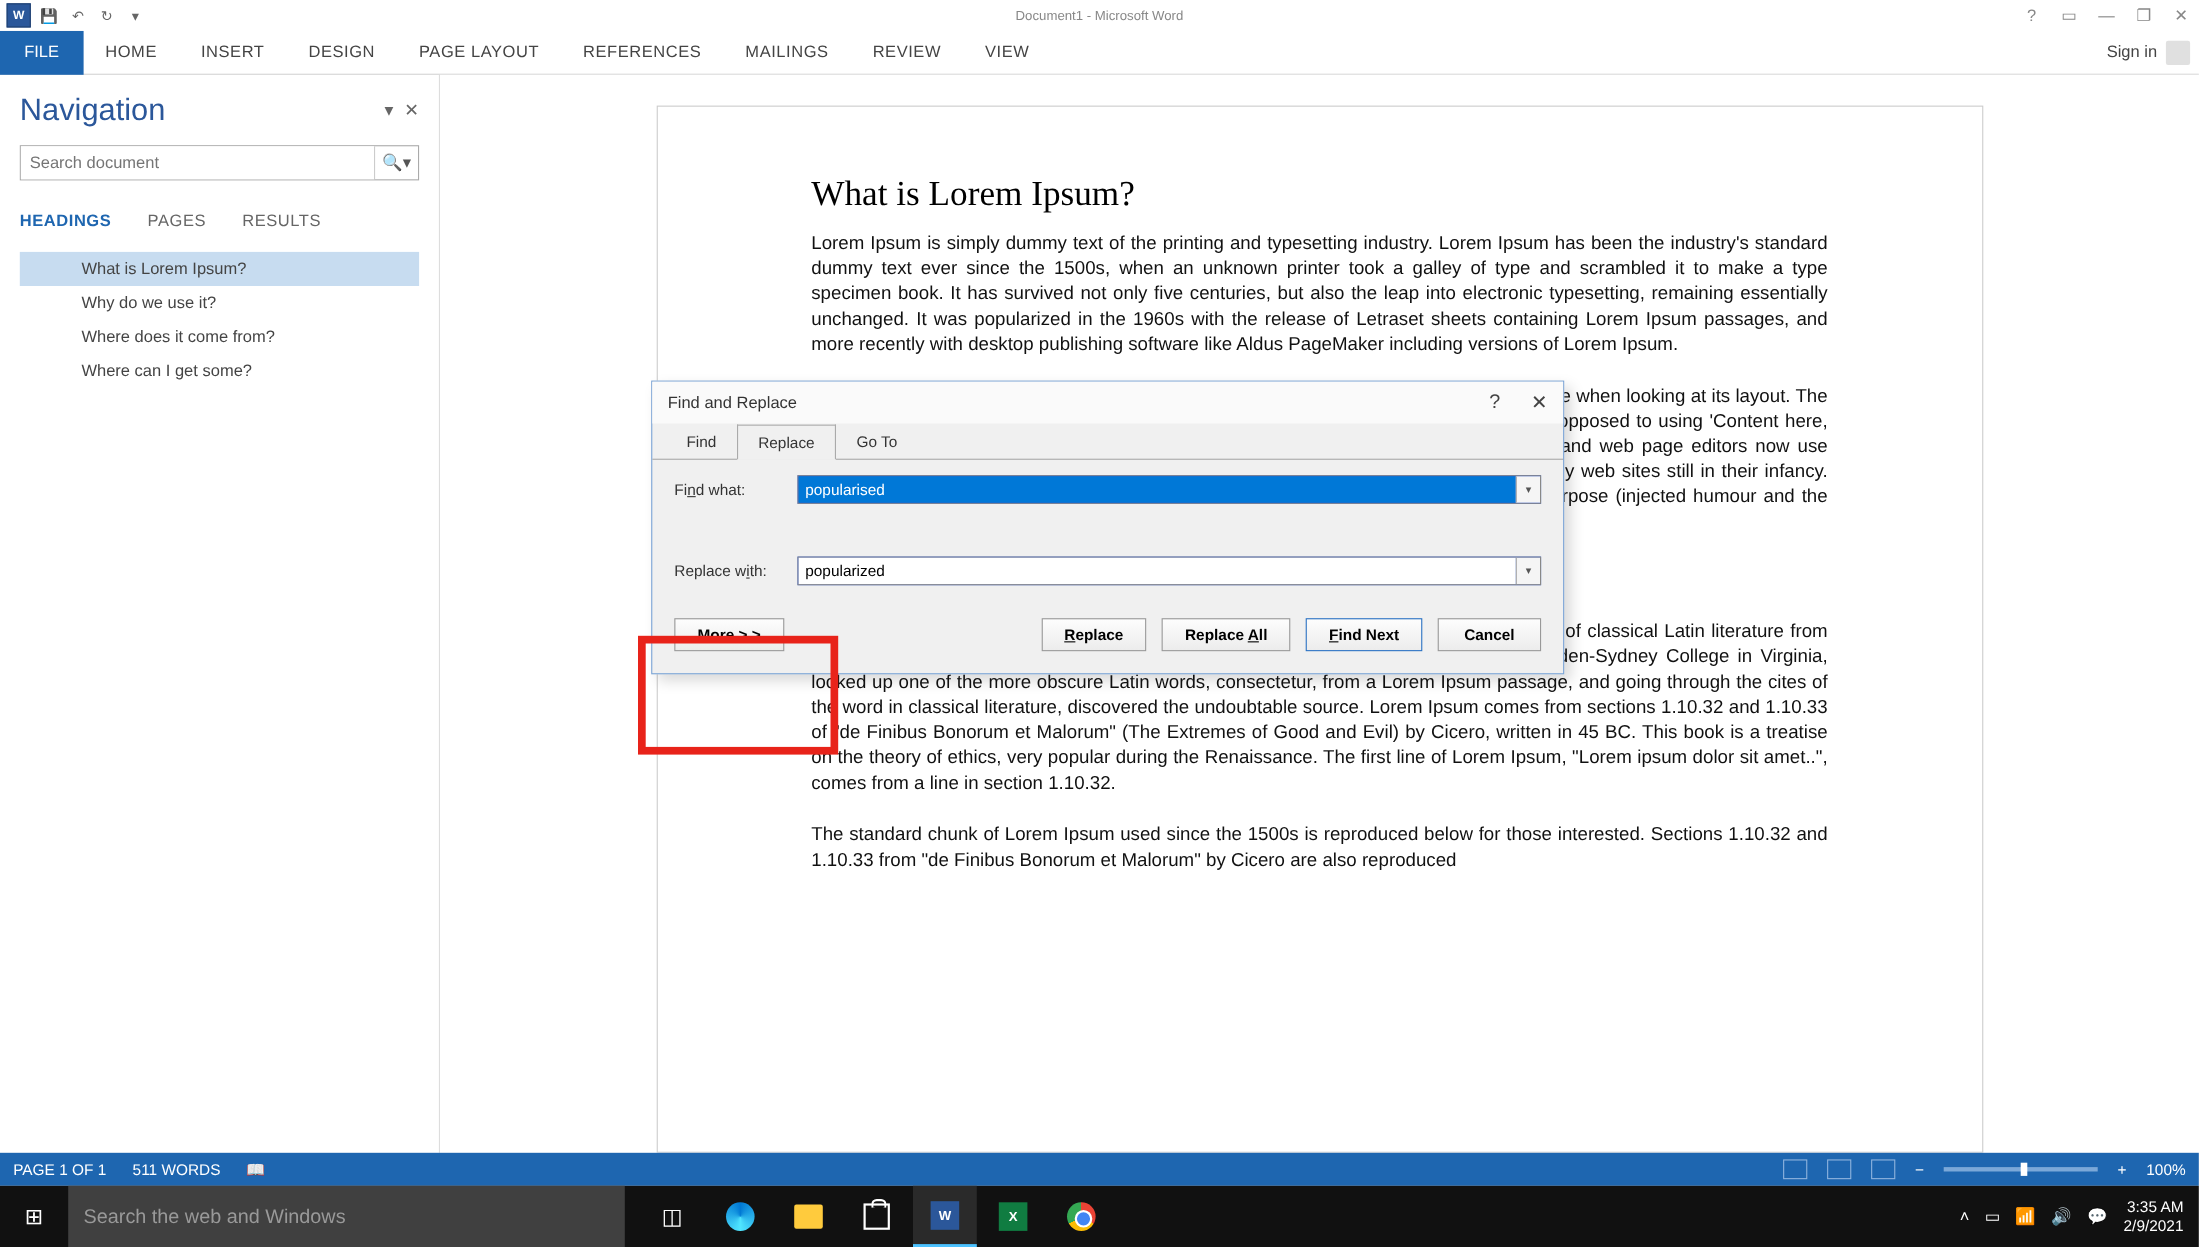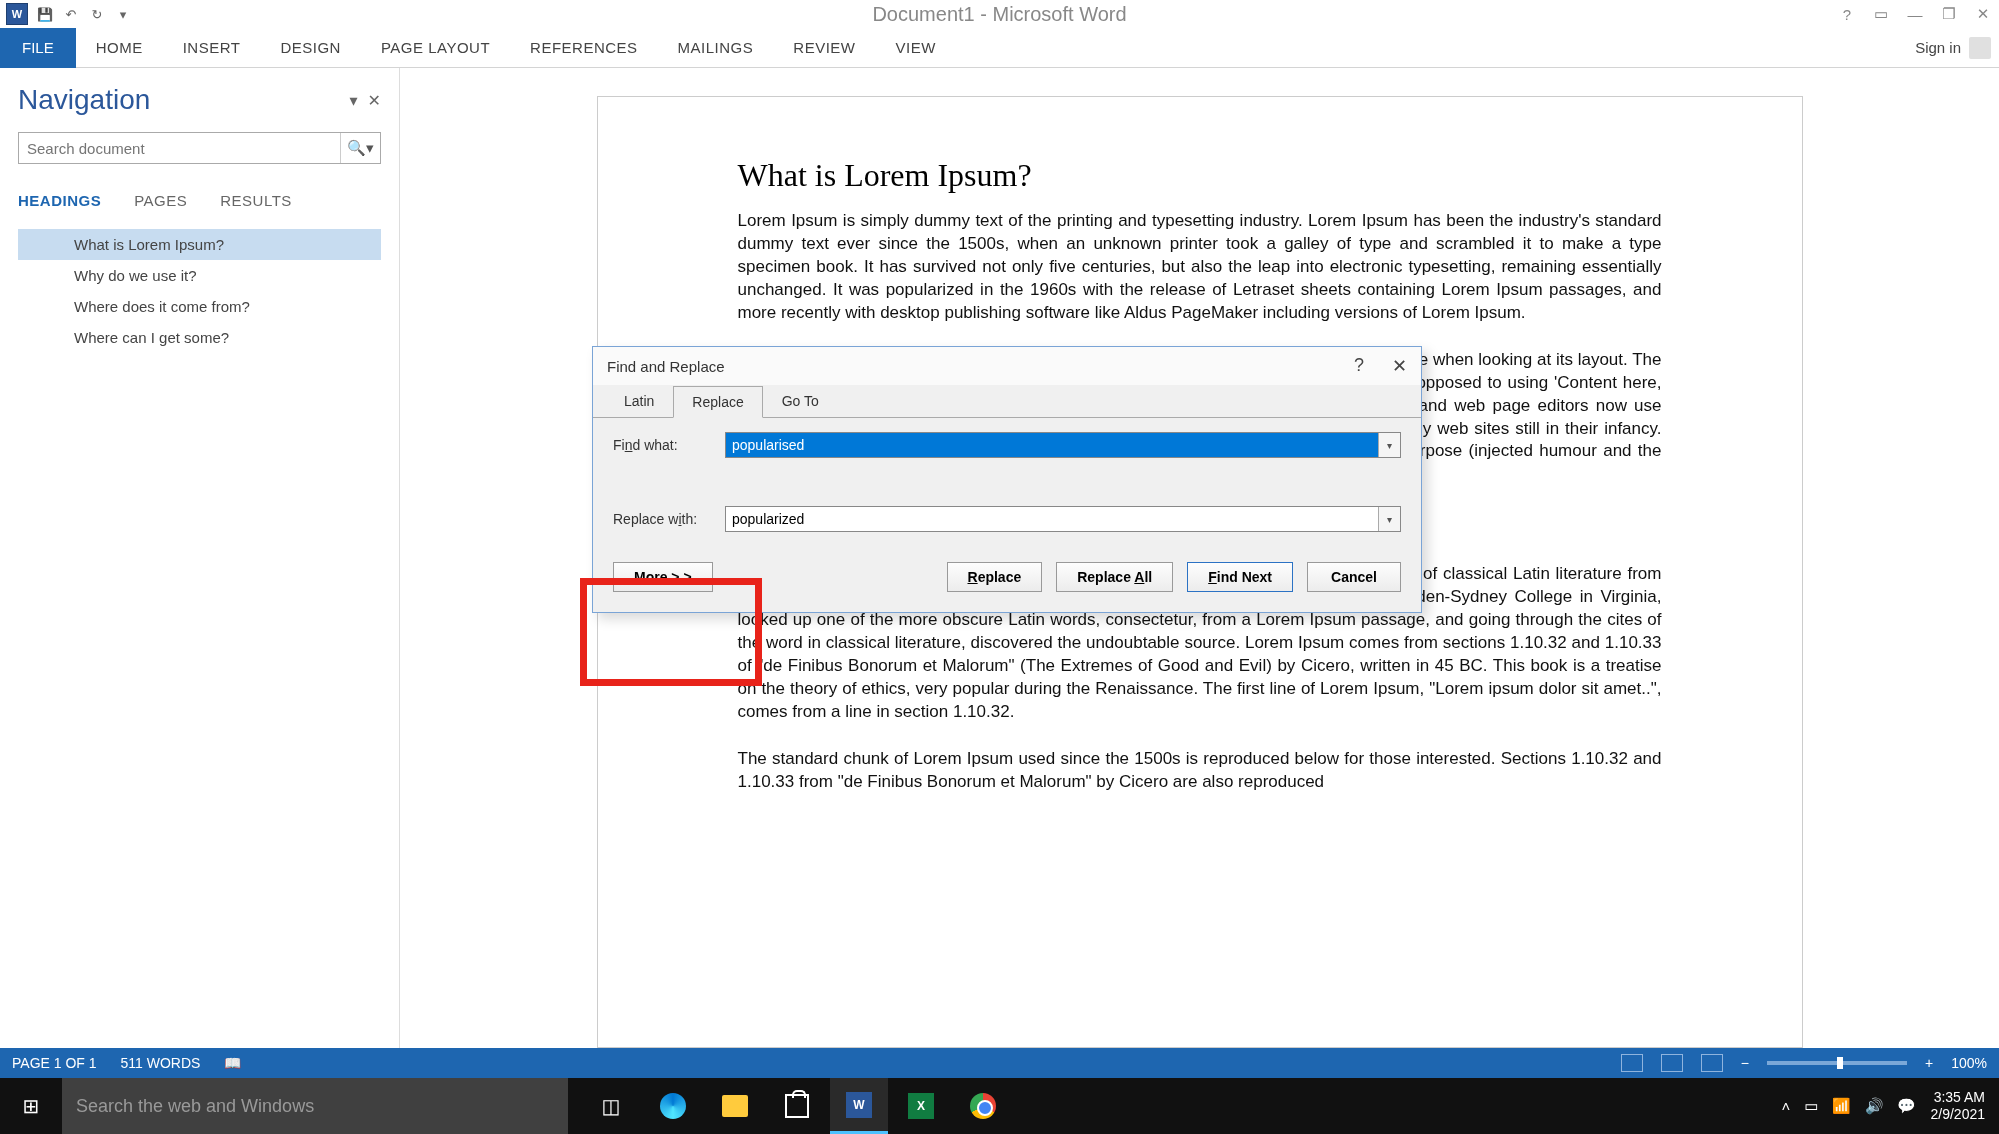--- a/index.html
+++ b/index.html
@@ -3,21 +3,21 @@
 <meta charset="utf-8">
 <style>
 * { margin: 0; padding: 0; box-sizing: border-box; font-family: 'Segoe UI', Tahoma, sans-serif; }
 body { background: #fff; width: 1999px; height: 1134px; overflow: hidden; position: relative; }
 
 
 .titlebar { height: 28px; background: #fff; display: flex; align-items: center; position: relative; }
 .titlebar .qat { display: flex; align-items: center; gap: 8px; padding-left: 6px; }
 .titlebar .qat .word-icon { width: 22px; height: 22px; background: #2b579a; color: #fff; font-size: 11px; display: flex; align-items: center; justify-content: center; font-weight: bold; border: 1px solid #1e3f6f; }
 .titlebar .qat .qat-btn { width: 18px; height: 18px; color: #666; font-size: 13px; display: flex; align-items: center; justify-content: center; cursor: pointer; }
-.titlebar .doc-title { position: absolute; left: 50%; transform: translateX(-50%); font-size: 20px; color: #888; }
+.titlebar .doc-title { position: absolute; left: 50%; transform: translateX(-50%); font-size: 12px; color: #888; }
 .titlebar .win-controls { position: absolute; right: 4px; top: 0; display: flex; gap: 10px; align-items: center; height: 28px; color: #888; font-size: 15px; }
 .titlebar .win-controls span { width: 24px; text-align: center; cursor: pointer; }
 
 
 .ribbon { height: 40px; display: flex; align-items: center; background: #fff; border-bottom: 1px solid #d4d4d4; }
 .ribbon .file-tab { background: #1e66b0; color: #fff; padding: 0 22px; height: 40px; display: flex; align-items: center; font-size: 15px; cursor: pointer; }
 .ribbon .tab { padding: 0 20px; height: 40px; display: flex; align-items: center; font-size: 15px; color: #444; cursor: pointer; letter-spacing: 0.5px; }
 .ribbon .signin { margin-left: auto; padding-right: 8px; display: flex; align-items: center; gap: 8px; font-size: 15px; color: #444; }
 .ribbon .signin .avatar { width: 22px; height: 22px; background: #e0e0e0; border-radius: 2px; }
 
@@ -177,21 +177,21 @@
 
 <div class="dialog">
   <div class="dialog-title">
     <span>Find and Replace</span>
     <div class="dctrls">
       <span>?</span>
       <span>✕</span>
     </div>
   </div>
   <div class="dialog-tabs">
-    <div class="dt"><span>Latin</span></div>
+    <div class="dt"><span>Find</span></div>
     <div class="dt active"><span>Replace</span></div>
     <div class="dt"><span>Go To</span></div>
   </div>
   <div class="dialog-body">
     <div class="dialog-row">
       <label>Fi<u>n</u>d what:</label>
       <div class="combo">
         <input class="selected-text" value="popularised" style="">
         <div class="dd">▾</div>
       </div>

